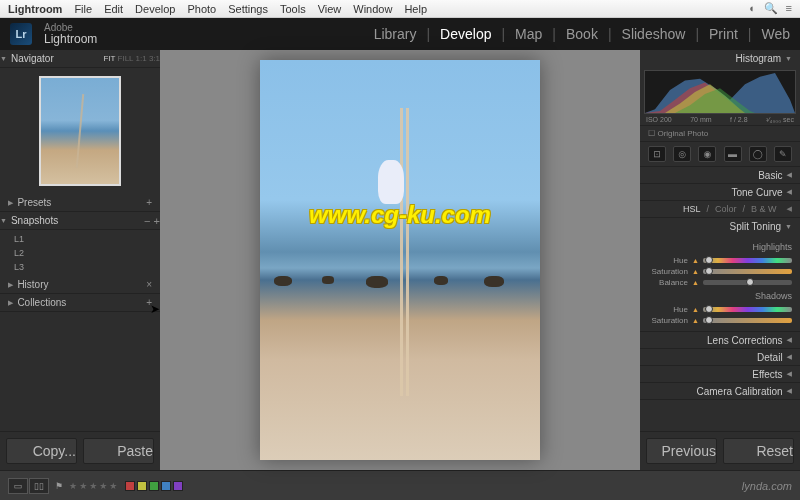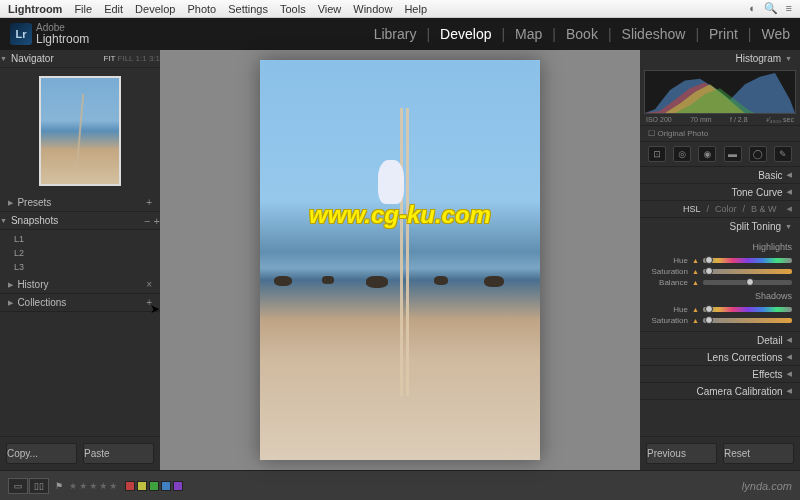--- a/index.html
+++ b/index.html
@@ -3,21 +3,21 @@
 <meta charset="utf-8">
 <style>
 *{margin:0;padding:0;box-sizing:border-box;font-family:"Myriad Pro",Arial,sans-serif}
 body{background:#2a2a2a;width:800px;height:500px;overflow:hidden;position:relative}
 .menubar{height:18px;background:linear-gradient(#fafafa,#e8e8e8);display:flex;align-items:center;padding:0 8px;font-size:11px;color:#333;border-bottom:1px solid #ccc}
 .menubar span{margin-right:12px;cursor:default}
 .menubar .bold{font-weight:bold}
 .menubar .right{margin-left:auto;display:flex;gap:8px}
 .menubar .right span{margin-right:0;color:#666}
 .appbar{height:32px;background:#1a1a1a;display:flex;align-items:center;padding:0 10px}
-.appbar .logo{display:flex;align-items:center;gap:4px}
+.appbar .logo{display:flex;align-items:center;gap:12px}
 .lr-icon{width:22px;height:22px;background:linear-gradient(135deg,#0a2540,#1a4d7a);border-radius:3px;display:flex;align-items:center;justify-content:center;color:#b8d4e8;font-size:11px;font-weight:bold}
 .brand{color:#888;font-size:10px;line-height:1}
 .brand .name{color:#ccc;font-size:12px}
 .modules{margin-left:auto;display:flex;gap:10px;font-size:14px;color:#999}
 .modules span{cursor:pointer}
 .modules .sep{color:#555}
 .modules .active{color:#fff}
 .workspace{display:flex;height:420px}
 .leftpanel{width:160px;background:#2d2d2d;display:flex;flex-direction:column;font-size:10px;color:#bbb}
 .rightpanel{width:160px;background:#2d2d2d;display:flex;flex-direction:column;font-size:10px;color:#bbb}
@@ -34,21 +34,21 @@
 .snapshots{flex:0 0 auto}
 .snap-list{padding:2px 0}
 .snap-item{padding:2px 14px;font-size:9px;color:#999;cursor:pointer}
 .snap-item.selected{background:#ddd;color:#222}
 .collapsed-panel{height:18px;display:flex;align-items:center;padding:0 8px;border-bottom:1px solid #222;cursor:pointer}
 .collapsed-panel .tri{margin-right:4px;font-size:7px;color:#888}
 .collapsed-panel .title{flex:1;color:#bbb}
 .collapsed-panel .x{color:#888;font-size:10px}
 .leftpanel .spacer{flex:1}
 .bottom-btns{display:flex;gap:6px;padding:6px;border-top:1px solid #222}
-.btn{flex:1;background:#3a3a3a;border:1px solid #222;color:#bbb;font-size:10px;padding:4px 0;text-align:left;border-radius:2px;cursor:pointer}
+.btn{flex:1;background:#3a3a3a;border:1px solid #222;color:#bbb;font-size:14px;padding:4px 0;text-align:right;border-radius:2px;cursor:pointer}
 .canvas{width:280px;height:400px;background:linear-gradient(to bottom,#8bc0e8 0%,#96c8ec 35%,#618fb0 48%,#7aa6c4 52%,#4a7090 55%,#bfa585 65%,#d0baa0 75%,#dccdb8 100%);position:relative;box-shadow:0 0 20px rgba(0,0,0,0.4)}
 .canvas .ladder{position:absolute;left:52%;top:12%;width:3px;height:72%;background:rgba(220,200,170,0.9)}
 .canvas .ladder::before{content:"";position:absolute;left:-6px;top:0;width:3px;height:100%;background:rgba(220,200,170,0.9)}
 .canvas .figure{position:absolute;left:42%;top:25%;width:26px;height:44px;background:rgba(240,240,250,0.92);border-radius:40% 40% 30% 30%}
 .canvas .rocks{position:absolute;left:0;right:0;top:54%;height:14px}
 .canvas .rocks span{position:absolute;background:#3a3228;border-radius:40%}
 .r1{left:5%;width:18px;height:10px}
 .r2{left:22%;width:12px;height:8px}
 .r3{left:38%;width:22px;height:12px}
 .r4{left:62%;width:14px;height:9px}
@@ -291,27 +291,27 @@
             <span class="lbl">Saturation</span>
             <span class="tri-mark">▲</span>
             <div class="track sat">
               <div class="knob"></div>
             </div>
           </div>
       </div>
     </div>
     <div class="rpanel">
         <div class="rpanel-head">
+          <span class="title">Lens Corrections</span>
+          <span class="tri">◀</span>
+        </div>
+      </div>
+    <div class="rpanel">
+        <div class="rpanel-head">
           <span class="title">Detail</span>
-          <span class="tri">◀</span>
-        </div>
-      </div>
-    <div class="rpanel">
-        <div class="rpanel-head">
-          <span class="title">Lens Corrections</span>
           <span class="tri">◀</span>
         </div>
       </div>
     <div class="rpanel">
         <div class="rpanel-head">
           <span class="title">Effects</span>
           <span class="tri">◀</span>
         </div>
       </div>
     <div class="rpanel">

